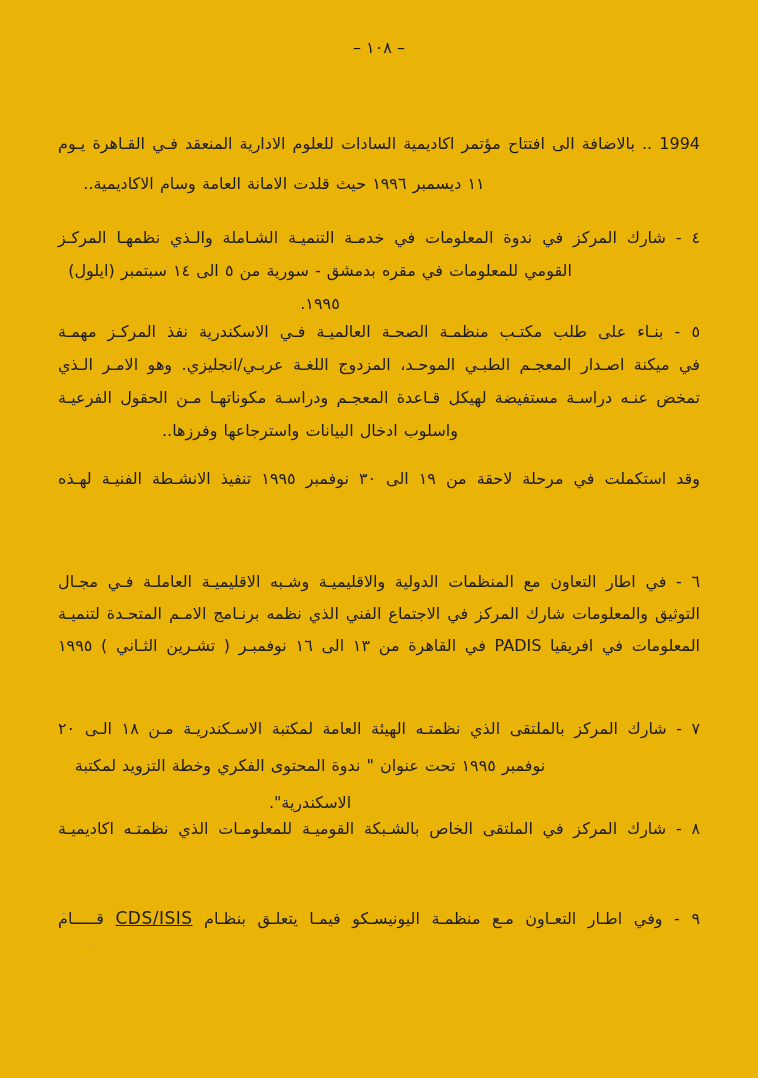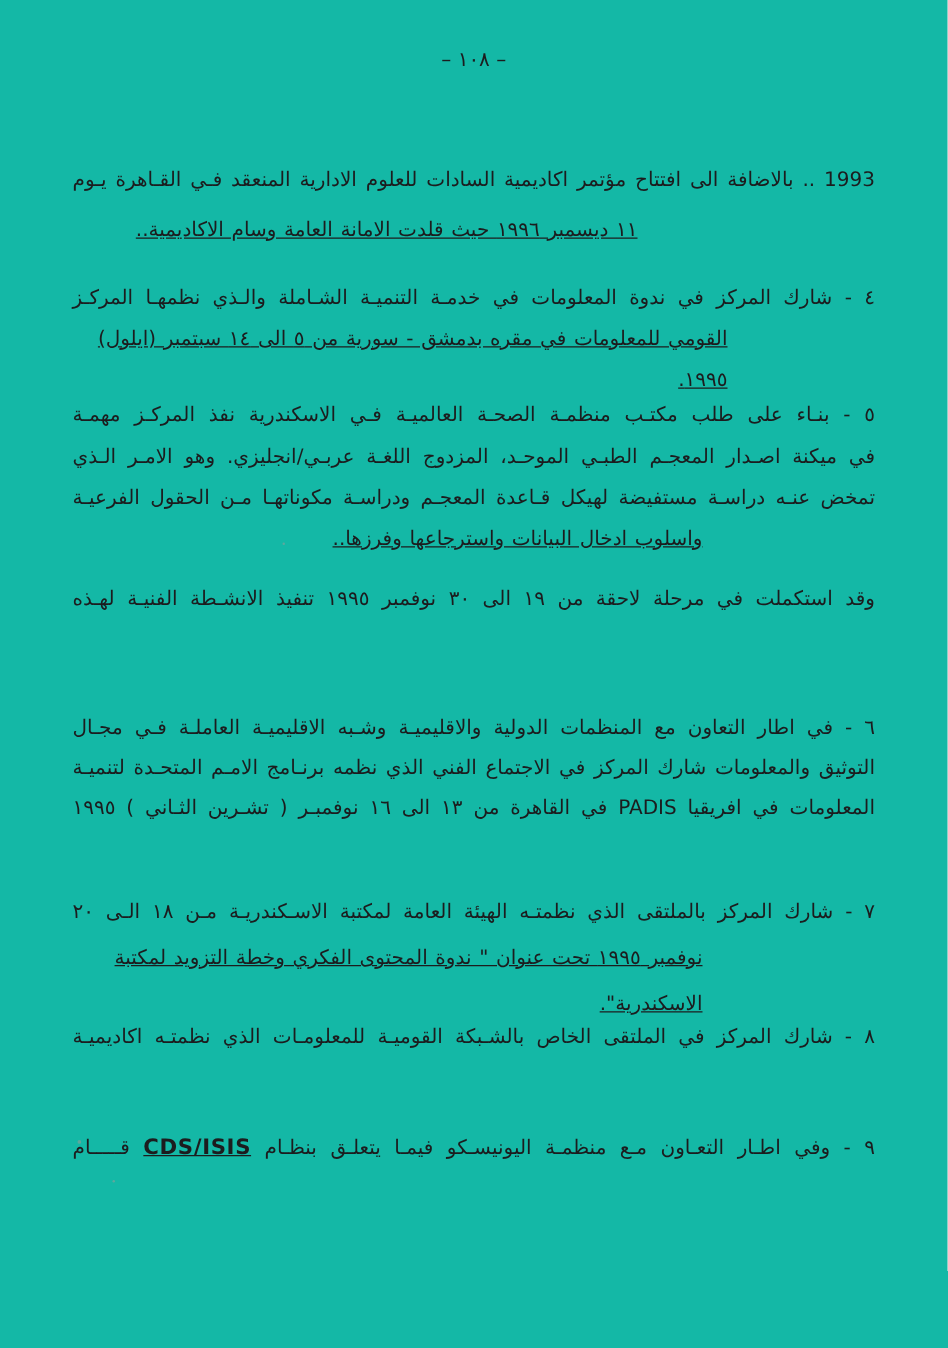--- a/index.html
+++ b/index.html
@@ -5,21 +5,21 @@
   html, body {
     margin: 0;
     padding: 0;
     background: #e8e8e6;
   }
   .page {
     position: relative;
     width: 758px;
     height: 1078px;
     margin: 0 auto;
-    background: #14b8a6;
+    background: #eab308;
     font-family: "DejaVu Sans", sans-serif;
     color: #1c1c1e;
     overflow: hidden;
   }
   .page-number {
     position: absolute;
     top: 38px;
     left: 0;
     right: 0;
     text-align: center;
@@ -36,47 +36,46 @@
     line-height: var(--lh, 34px);
   }
   
   .jl {
     text-align: justify;
     text-align-last: justify;
     word-spacing: 1px;
   }
   
   .pl {
-    text-align: right;
+    text-align: center;
     word-spacing: 1px;
-    text-decoration: underline;
   }
   .sys {
-    font-weight: bold;
+    font-weight: normal;
     text-decoration: underline;
     font-size: 17px;
     letter-spacing: 0.5px;
   }
   
   .speck {
     position: absolute;
     background: #9a9a96;
     border-radius: 50%;
     opacity: 0.55;
   }
 </style>
 </head>
 <body>
 
 <div class="page">
 
   <div class="page-number">– ١٠٨ –</div>
 
   <div class="para" style="top:124px; --lh:40px">
-    <div class="jl">1993 .. بالاضافة الى افتتاح مؤتمر اكاديمية السادات للعلوم الادارية المنعقد فـي القـاهرة يـوم</div>
+    <div class="jl">1994 .. بالاضافة الى افتتاح مؤتمر اكاديمية السادات للعلوم الادارية المنعقد فـي القـاهرة يـوم</div>
     <div class="pl" style="padding-right:190px">١١ ديسمبر ١٩٩٦ حيث قلدت الامانة العامة وسام الاكاديمية..</div>
   </div>
 
   <div class="para" style="top:221px; --lh:33px">
     <div class="jl">٤ - شارك المركز في ندوة المعلومات في خدمـة التنميـة الشـاملة والـذي نظمهـا المركـز</div>
     <div class="pl" style="padding-right:118px">القومي للمعلومات في مقره بدمشق - سورية من ٥ الى ١٤ سبتمبر (ايلول) ١٩٩٥.</div>
   </div>
 
   <div class="para" style="top:315px; --lh:33px">
     <div class="jl">٥ - بنـاء على طلب مكتـب منظمـة الصحـة العالميـة فـي الاسكندرية نفذ المركـز مهمـة</div>

